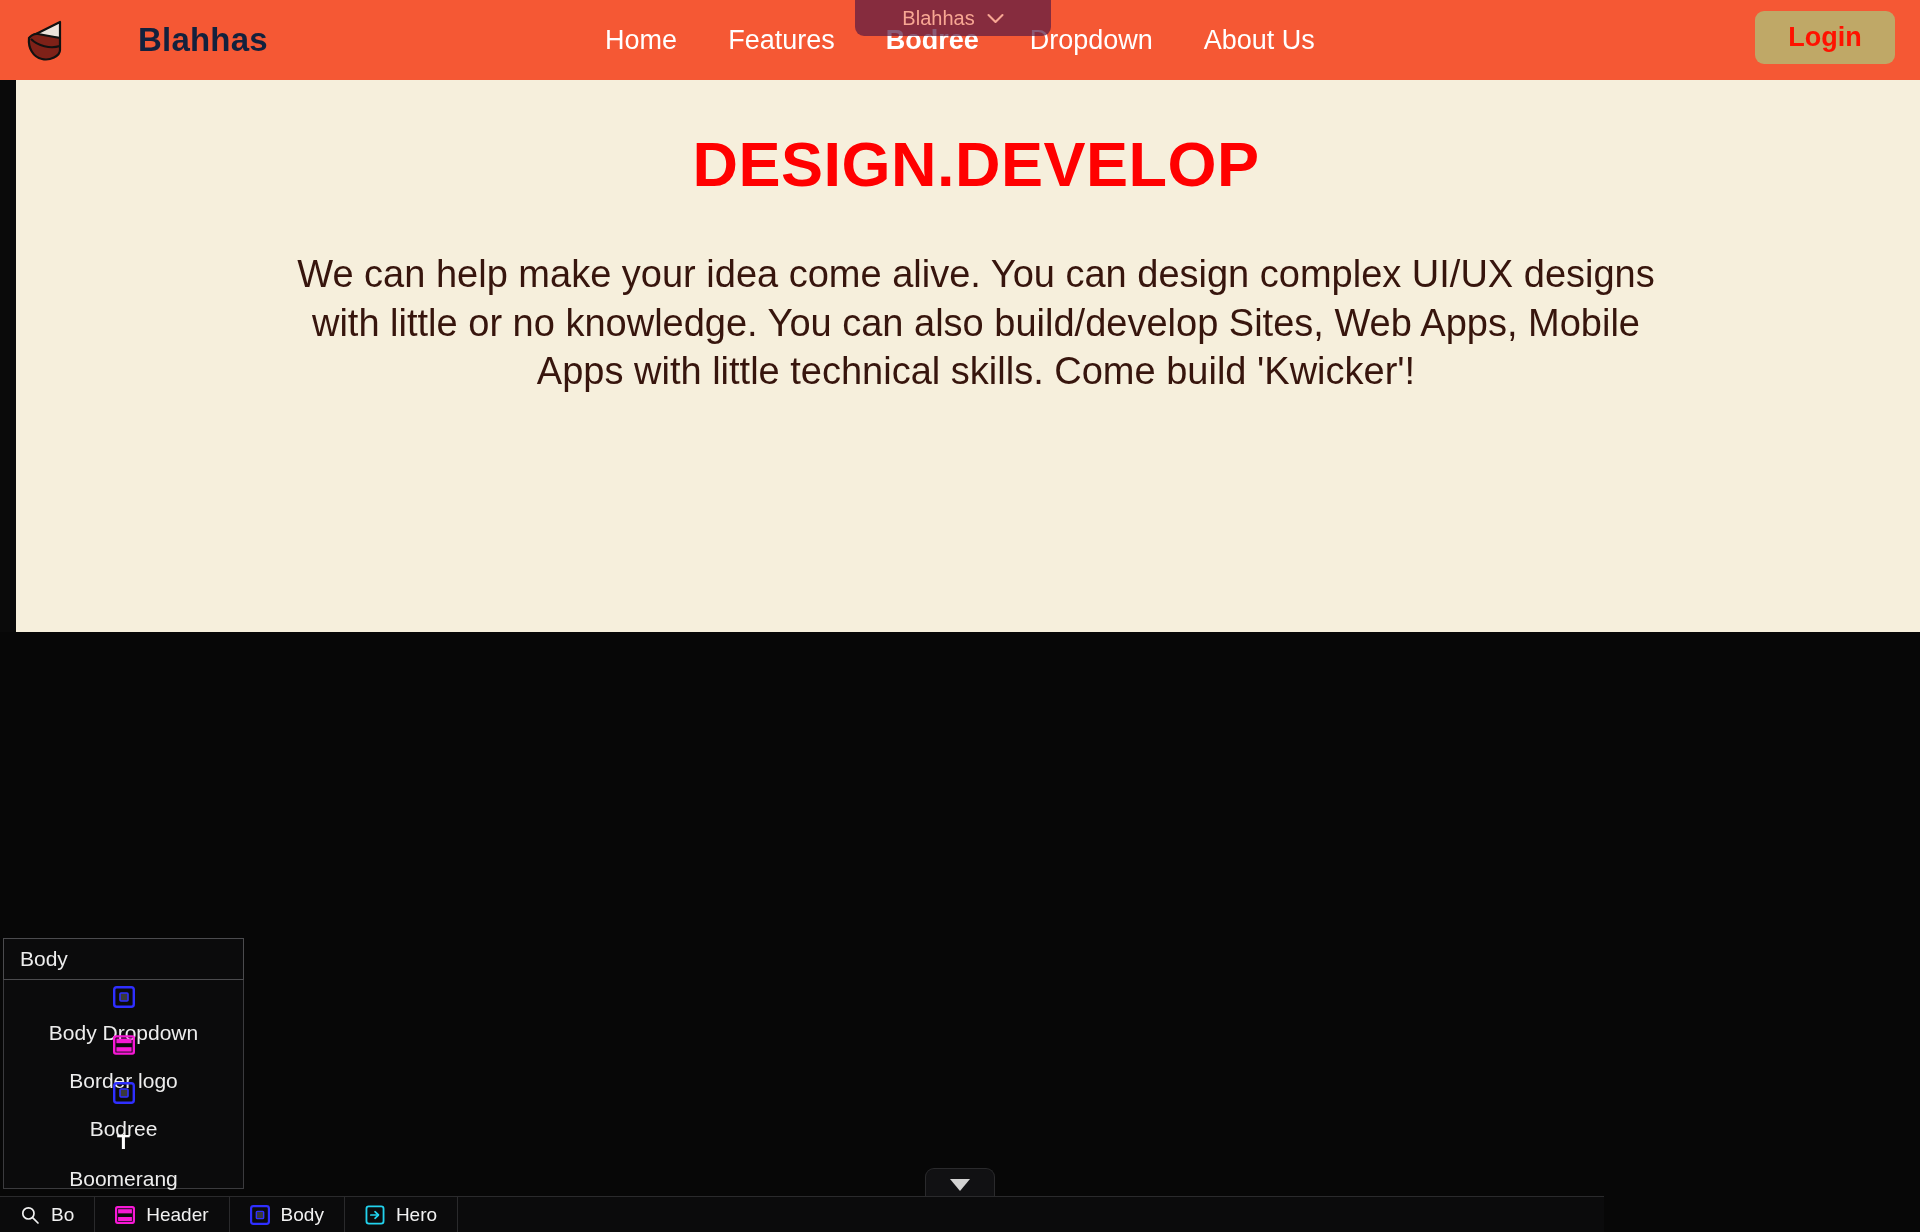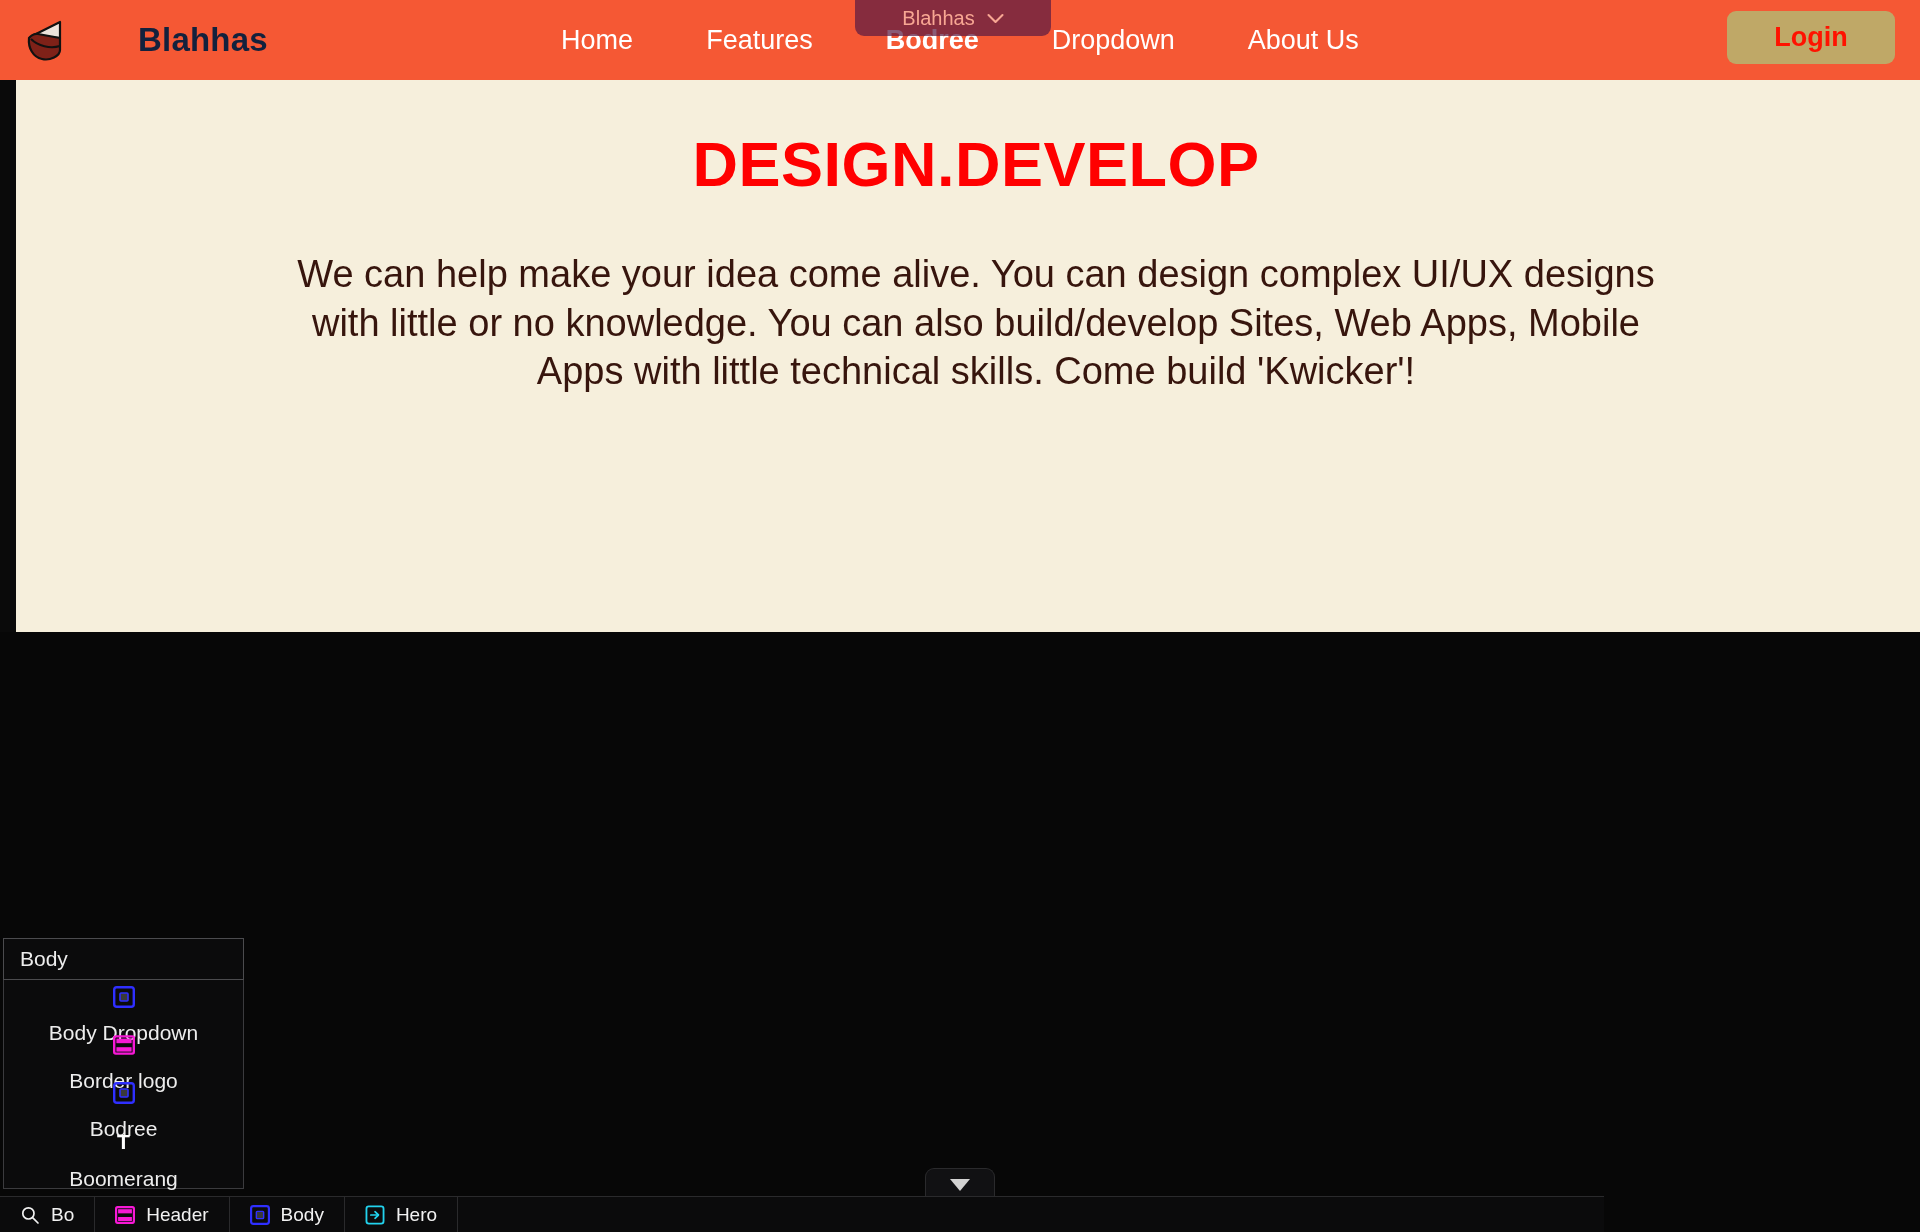--- a/index.html
+++ b/index.html
@@ -32,37 +32,37 @@
   #brand-name {
     font-size:33px; font-weight:bold; color:#13213D;
     letter-spacing:.2px;
     margin-left:48px;
   }
 
   #site-nav {
     position:absolute; left:0; top:0;
     width:1920px; height:80px;
     display:flex; align-items:center; justify-content:center;
-    gap:73px;
+    gap:51px;
     pointer-events:none;
   }
   .nav-link {
     font-size:27px; color:#ffffff; pointer-events:auto;
     position:relative; line-height:80px;
   }
   .nav-link.active { font-weight:bold; }
   .nav-link.active::after {
     content:""; position:absolute;
     left:0; right:0; bottom:-7px; height:7px;
     background:#ffffff; border-radius:4px;
   }
 
   #login-button {
     position:absolute; right:25px; top:11px;
-    width:168px; height:53px;
+    width:140px; height:53px;
     background:#BFA867; border:none; border-radius:9px;
     color:#FF1200; font-size:27px; font-weight:bold;
     font-family:"Liberation Sans", sans-serif;
     cursor:pointer;
   }
 
   
   #selection-badge {
     position:absolute; left:855px; top:0;
     width:196px; height:36px;

